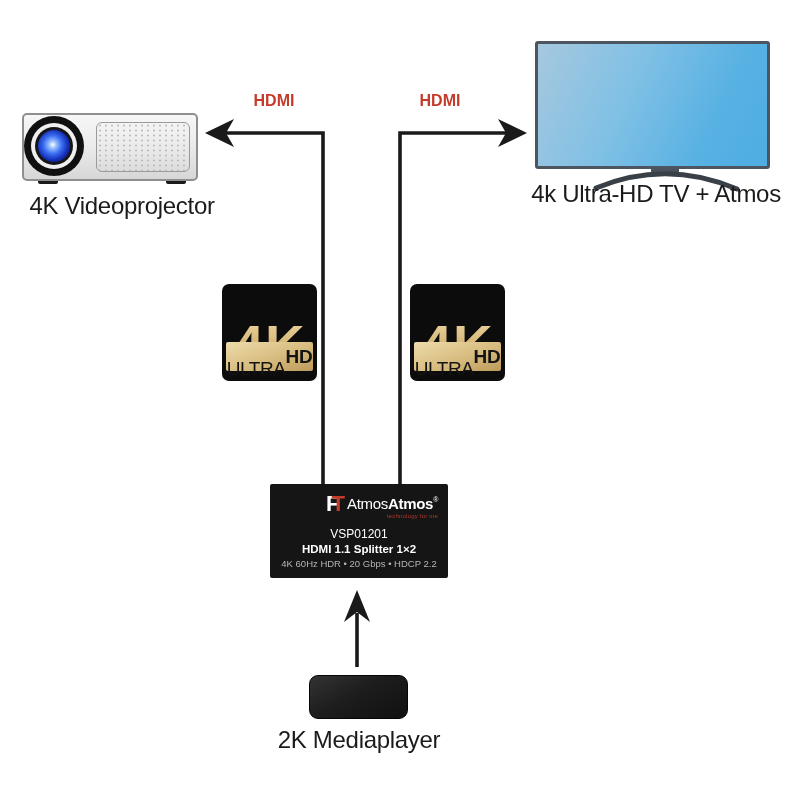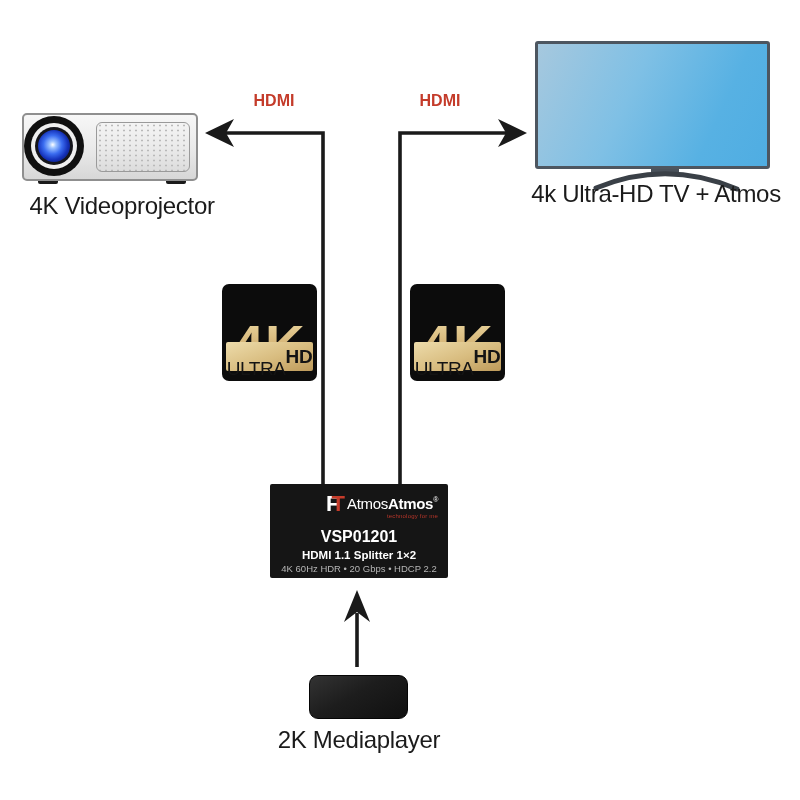--- a/index.html
+++ b/index.html
@@ -54,21 +54,21 @@
   .splitter{left:270px;top:484px;width:178px;height:94px;background:#151515;border-radius:2px;z-index:2;}
   .ft-logo{position:absolute;right:10px;top:9px;display:flex;align-items:flex-start;line-height:1;}
   .mono{font-weight:700;font-size:22px;display:flex;}
   .mono-f{color:#ffffff;} .mono-t{color:#c53b2a;margin-left:-8px;}
   .brand{margin-left:2px;margin-top:3px;text-align:right;}
   .brand-name{color:#ffffff;font-size:15px;letter-spacing:-0.3px;white-space:nowrap;}
   .brand-name .bold{font-weight:700;}
   .brand-tm{font-size:7px;vertical-align:top;color:#fff;}
   .tagline{color:#b8362a;font-size:6px;margin-top:1px;letter-spacing:0.2px;}
   .splitter-text{position:absolute;left:0;top:42px;width:100%;text-align:center;line-height:1.35;}
-  .sp-model{color:#ffffff;font-size:16px;font-weight:700;}
+  .sp-model{color:#ffffff;font-size:12px;font-weight:400;}
   .sp-name{color:#ffffff;font-size:11.5px;font-weight:700;}
   .sp-specs{color:#b5b5b5;font-size:9.5px;}
 
   
   .mediaplayer{left:309px;top:675px;width:97px;height:42px;border-radius:9px;border:1px solid #050505;
                background:linear-gradient(150deg,#333333 0%,#1d1d1d 45%,#101010 100%);z-index:2;}
 </style>
 </head>
 <body>
 

